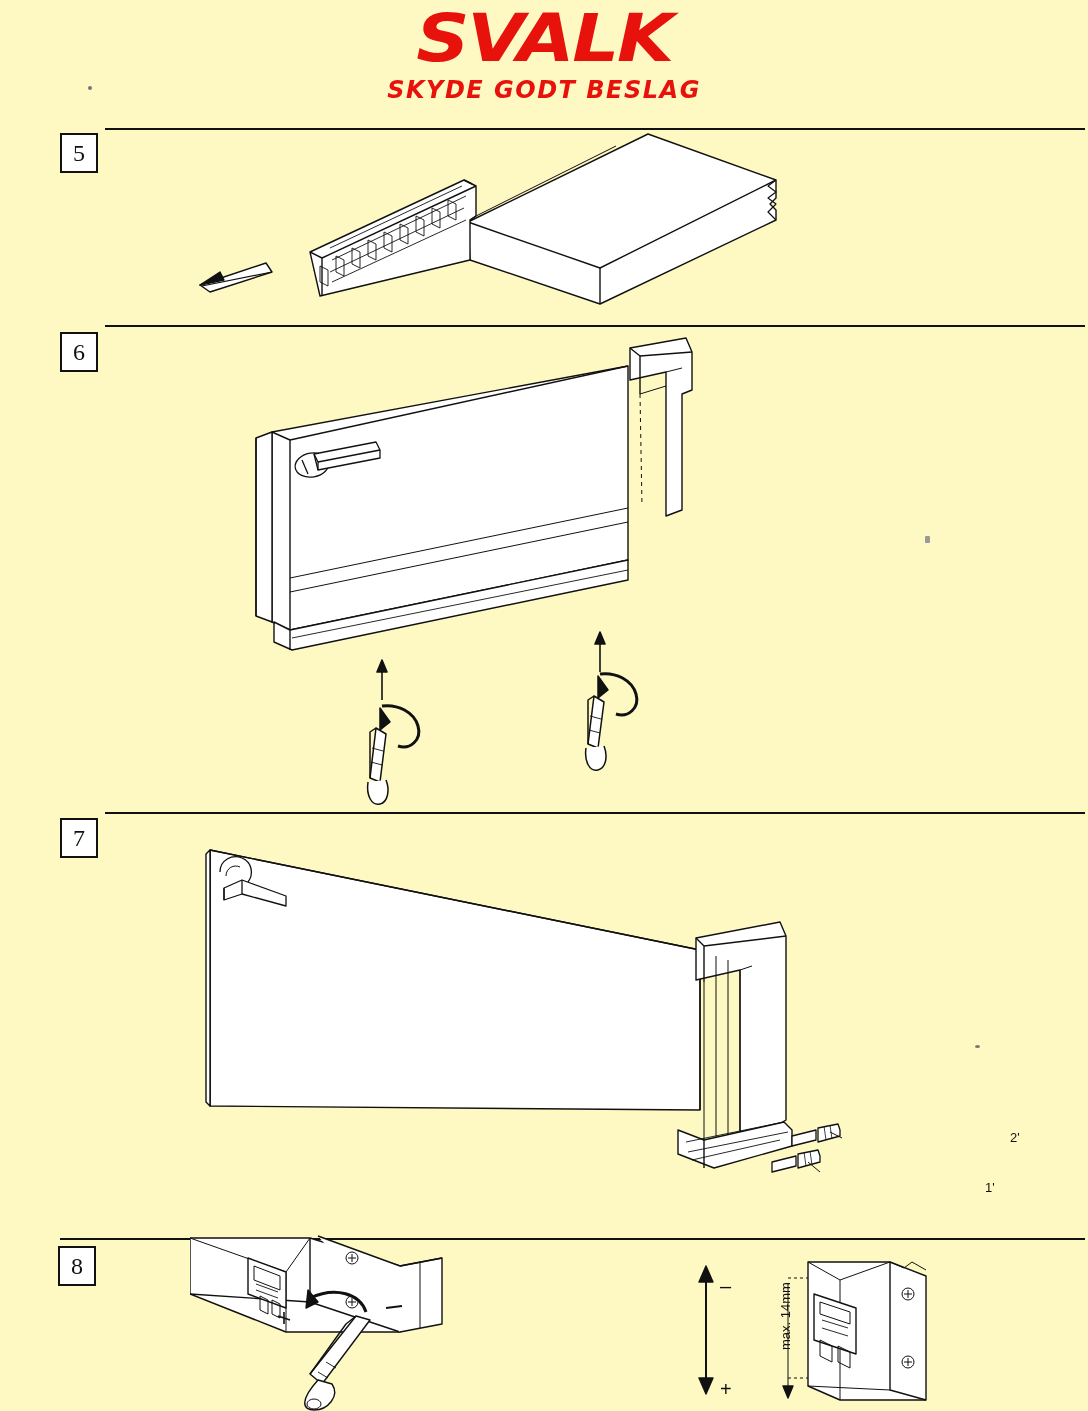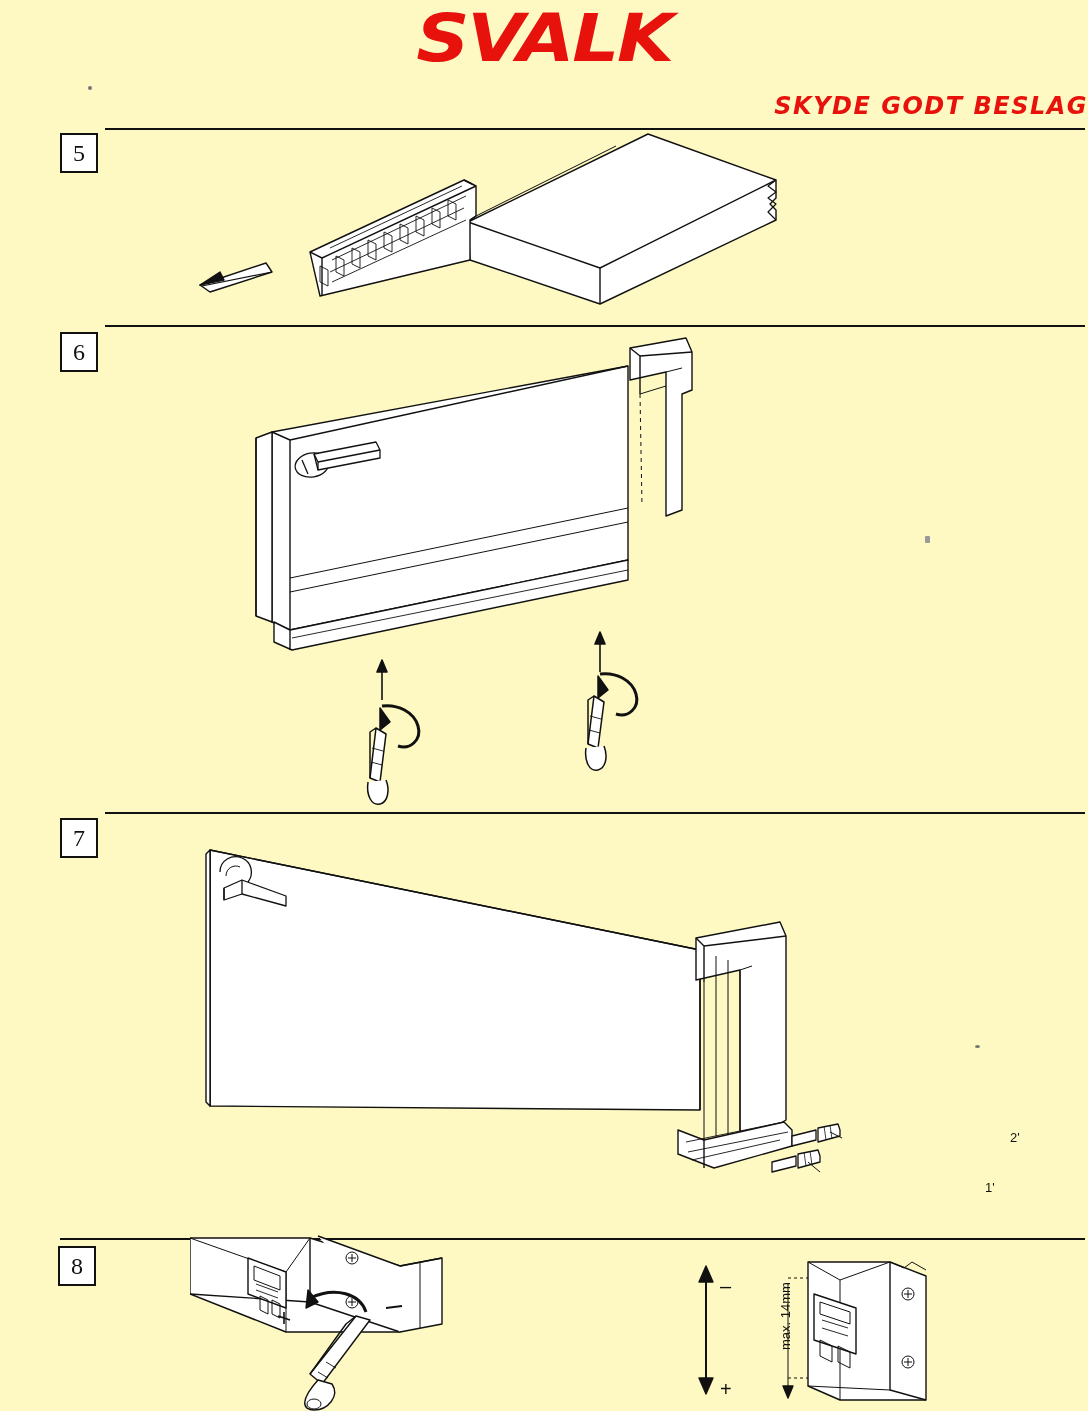--- a/index.html
+++ b/index.html
@@ -38,22 +38,21 @@
     transform: scaleX(1.12);
     display: inline-block;
   }
   .logo-sub {
     font-family: "DejaVu Sans", sans-serif;
     font-weight: bold;
     font-style: italic;
     font-size: 24px;
     letter-spacing: 1.5px;
     color: #e8120d;
-    margin-top: 18px;
-    text-align: right;
+    margin-top: 2px;
   }
 
   .stray-dot {
     position: absolute;
     width: 4px; height: 4px;
     background: #777;
     border-radius: 50%;
   }
 
   

